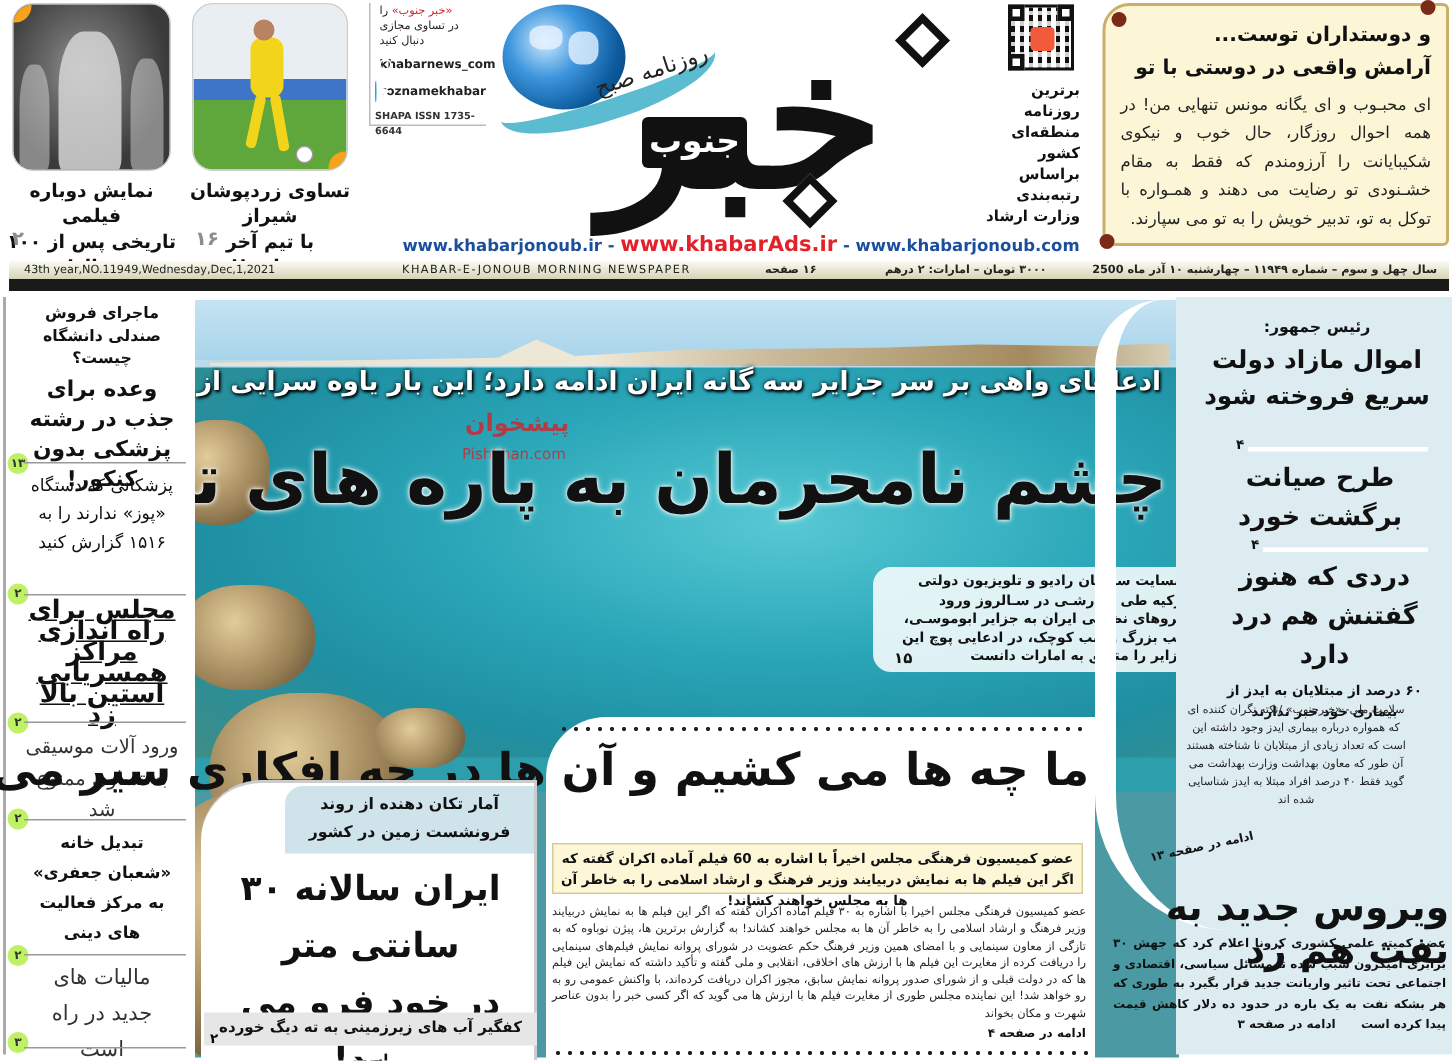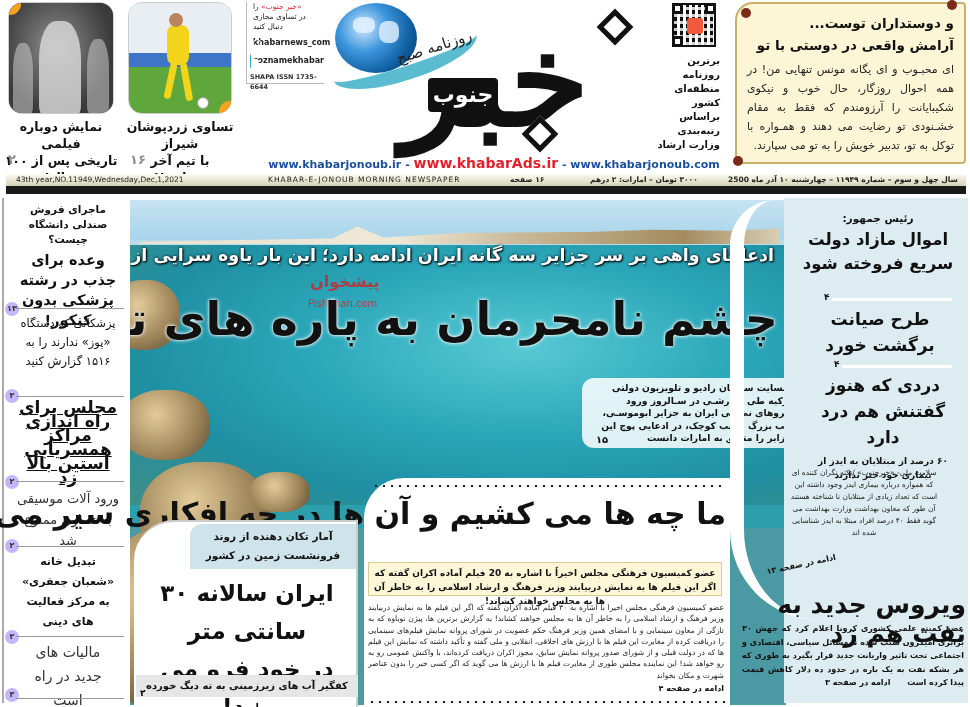--- a/index.html
+++ b/index.html
@@ -140,21 +140,21 @@
   .date-bar-black { position: absolute; left: 6px; top: 186px; width: 960px; height: 8px; background:#1a1a1a; }
 
   
   .left-col { position:absolute; left: 2px; top: 198px; width: 124px; height: 505px; border-left: 2px solid #aaa; }
   .left-item {
     position: absolute; left: 6px; width: 116px; direction: rtl; text-align: center;
     color:#111; font-weight: bold;
   }
   .left-div { position:absolute; left: 12px; width: 108px; height: 1px; background:#999; }
   .left-badge {
-    position:absolute; left: 1px; width: 14px; height: 14px; border-radius: 50%; background:#c4b5fd;
+    position:absolute; left: 1px; width: 14px; height: 14px; border-radius: 50%; background:#bef264;
     font-size: 8px; font-weight: bold; text-align: center; line-height: 14px; color:#333;
   }
 
   
   .hero {
     position: absolute; left: 130px; top: 200px; width: 656px; height: 505px;
     overflow: hidden; border-radius: 0 0 0 0;
     background:
       linear-gradient(180deg, #b9dbea 0 17%, #e9e4d6 17% 22%, #4cb9c8 22% 50%, #2d9eab 50% 65%, #4b9aa3 65% 100%);
   }
@@ -443,21 +443,21 @@
 
 <div class="rb-headline">ویروس جدید به نفت هم زد</div>
 <div class="rb-body">
   <span>عضو کمیته علمی کشوری کرونا اعلام کرد که جهش ۳۰ برابری اُمیکرون سبب شده تا مسائل سیاسی، اقتصادی و اجتماعی تحت تاثیر واریانت جدید قرار بگیرد به طوری که هر بشکه نفت به یک باره در حدود ده دلار کاهش قیمت پیدا کرده است</span>
   <span class="continue" style="margin-right:14px;">ادامه در صفحه ۳</span>
 </div>
 
 <div class="center-panel"></div>
 <div class="dots" style="left:372px; top:484px; width:354px;"></div>
 <div class="center-headline">ما چه ها می کشیم و آن ها در چه افکاری سیر می کنند!</div>
-<div class="center-lead">عضو کمیسیون فرهنگی مجلس اخیراً با اشاره به 20 فیلم آماده اکران گفته که اگر این فیلم ها به نمایش دربیایند وزیر فرهنگ و ارشاد اسلامی را به خاطر آن ها به مجلس خواهند کشاند!</div>
+<div class="center-lead">عضو کمیسیون فرهنگی مجلس اخیراً با اشاره به 60 فیلم آماده اکران گفته که اگر این فیلم ها به نمایش دربیایند وزیر فرهنگ و ارشاد اسلامی را به خاطر آن ها به مجلس خواهند کشاند!</div>
 <div class="center-body">
   <div>عضو کمیسیون فرهنگی مجلس اخیرا با اشاره به ۳۰ فیلم آماده اکران گفته که اگر این فیلم ها به نمایش دربیایند وزیر فرهنگ و ارشاد اسلامی را به خاطر آن ها به مجلس خواهند کشاند! به گزارش برترین ها، پیژن نوباوه که به تازگی از معاون سینمایی و با امضای همین وزیر فرهنگ حکم عضویت در شورای پروانه نمایش فیلم‌های سینمایی را دریافت کرده از مغایرت این فیلم ها با ارزش های اخلاقی، انقلابی و ملی گفته و تأکید داشته که نمایش این فیلم ها که در دولت قبلی و از شورای صدور پروانه نمایش سابق، مجوز اکران دریافت کرده‌اند، با واکنش عمومی رو به رو خواهد شد! این نماینده مجلس طوری از مغایرت فیلم ها با ارزش ها می گوید که اگر کسی خبر را بدون عناصر شهرت و مکان بخواند</div>
   <div class="continue" style="margin-top:2px;">ادامه در صفحه ۴</div>
 </div>
 <div class="dots" style="left:368px; top:700px; width:358px;"></div>
 
 <div class="bl-panel"></div>
 <div class="bl-kicker">
   <div>آمار تکان دهنده از روند</div>
   <div>فرونشست زمین در کشور</div>

